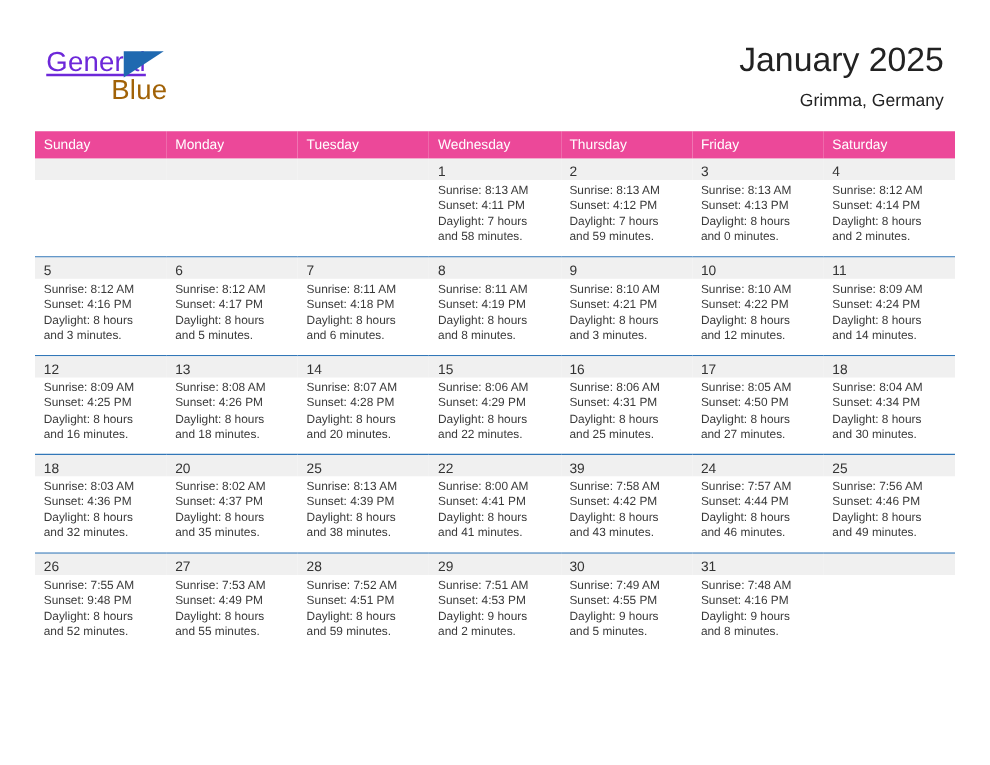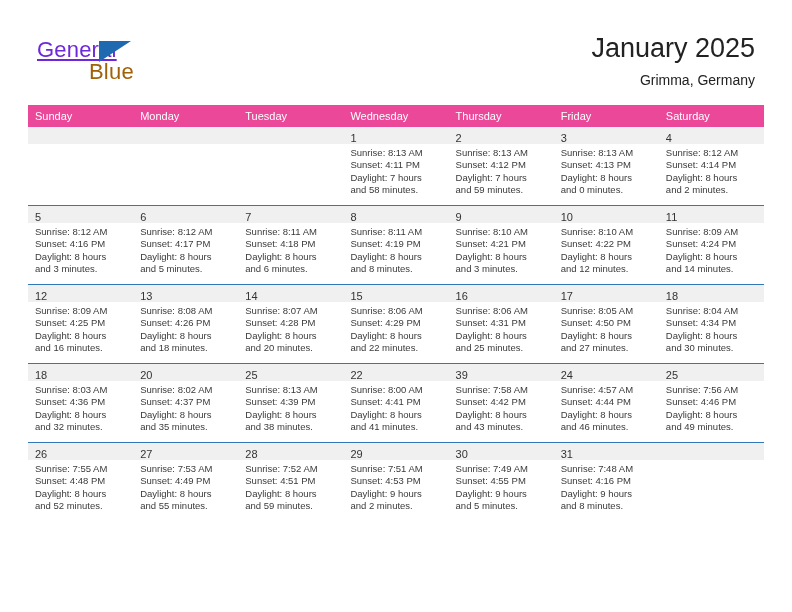--- a/index.html
+++ b/index.html
@@ -467,21 +467,21 @@
                 <div>Sunset: 4:42 PM</div>
                 <div>Daylight: 8 hours</div>
                 <div>and 43 minutes.</div>
               </div>
             </div>
           </td>
           <td>
             <div class="daybox">
               <div class="daynum-band"><span class="daynum">24</span></div>
               <div class="details">
-                <div>Sunrise: 4:57 AM</div>
+                <div>Sunrise: 7:57 AM</div>
                 <div>Sunset: 4:44 PM</div>
                 <div>Daylight: 8 hours</div>
                 <div>and 46 minutes.</div>
               </div>
             </div>
           </td>
           <td>
             <div class="daybox">
               <div class="daynum-band"><span class="daynum">25</span></div>
               <div class="details">
@@ -492,21 +492,21 @@
               </div>
             </div>
           </td>
         </tr>
         <tr class="week-row">
           <td>
             <div class="daybox">
               <div class="daynum-band"><span class="daynum">26</span></div>
               <div class="details">
                 <div>Sunrise: 7:55 AM</div>
-                <div>Sunset: 4:48 PM</div>
+                <div>Sunset: 9:48 PM</div>
                 <div>Daylight: 8 hours</div>
                 <div>and 52 minutes.</div>
               </div>
             </div>
           </td>
           <td>
             <div class="daybox">
               <div class="daynum-band"><span class="daynum">27</span></div>
               <div class="details">
                 <div>Sunrise: 7:53 AM</div>

